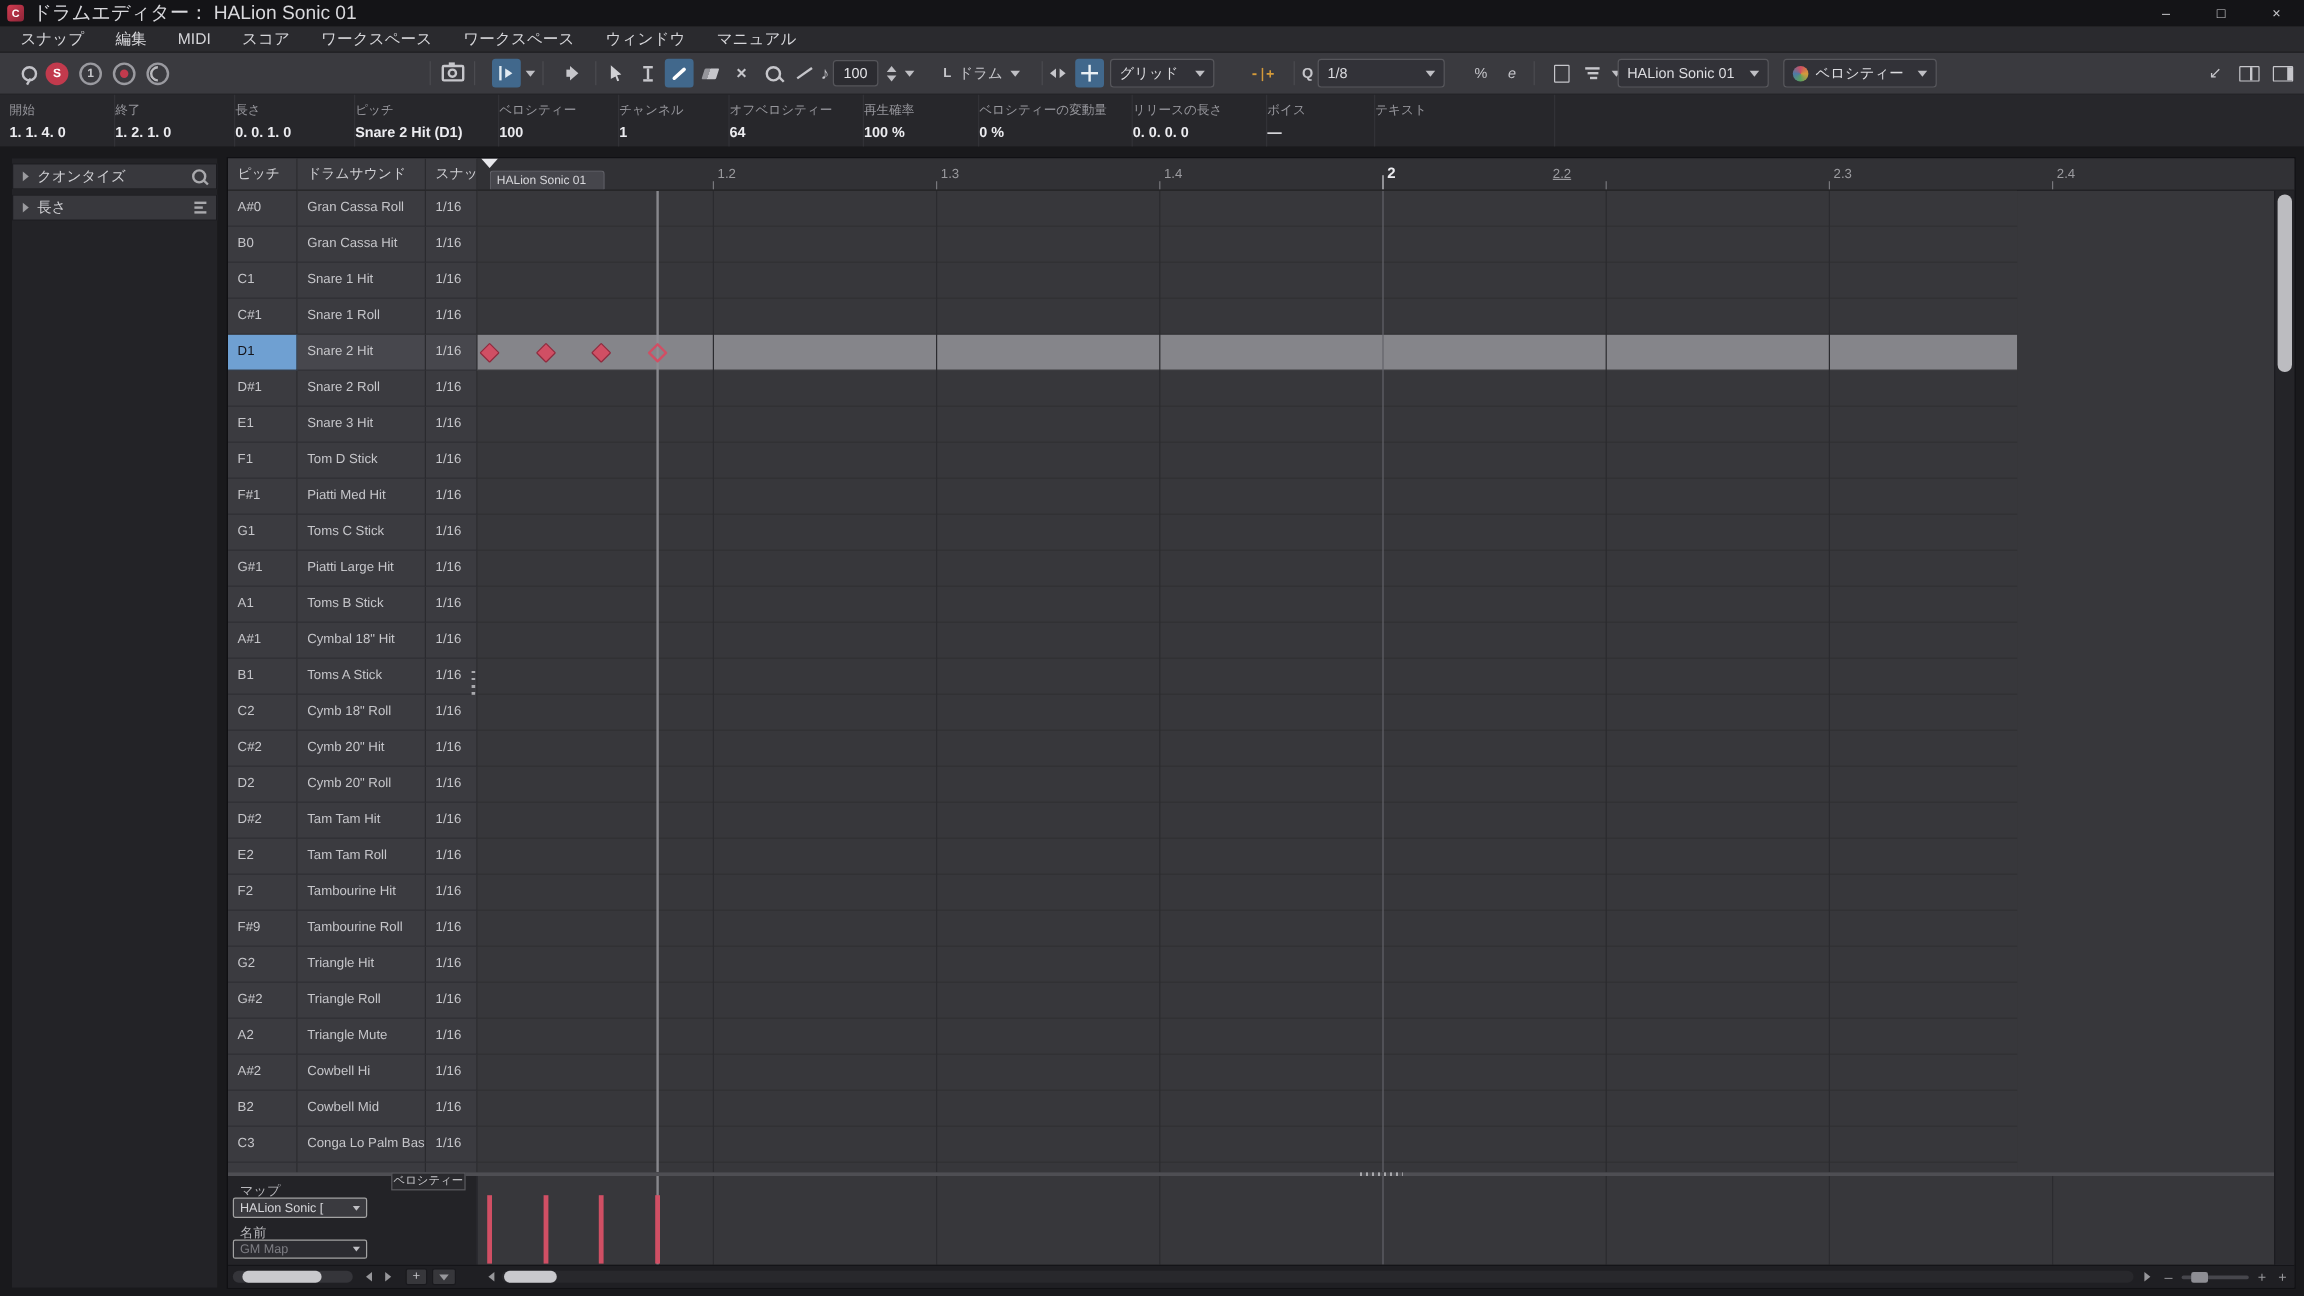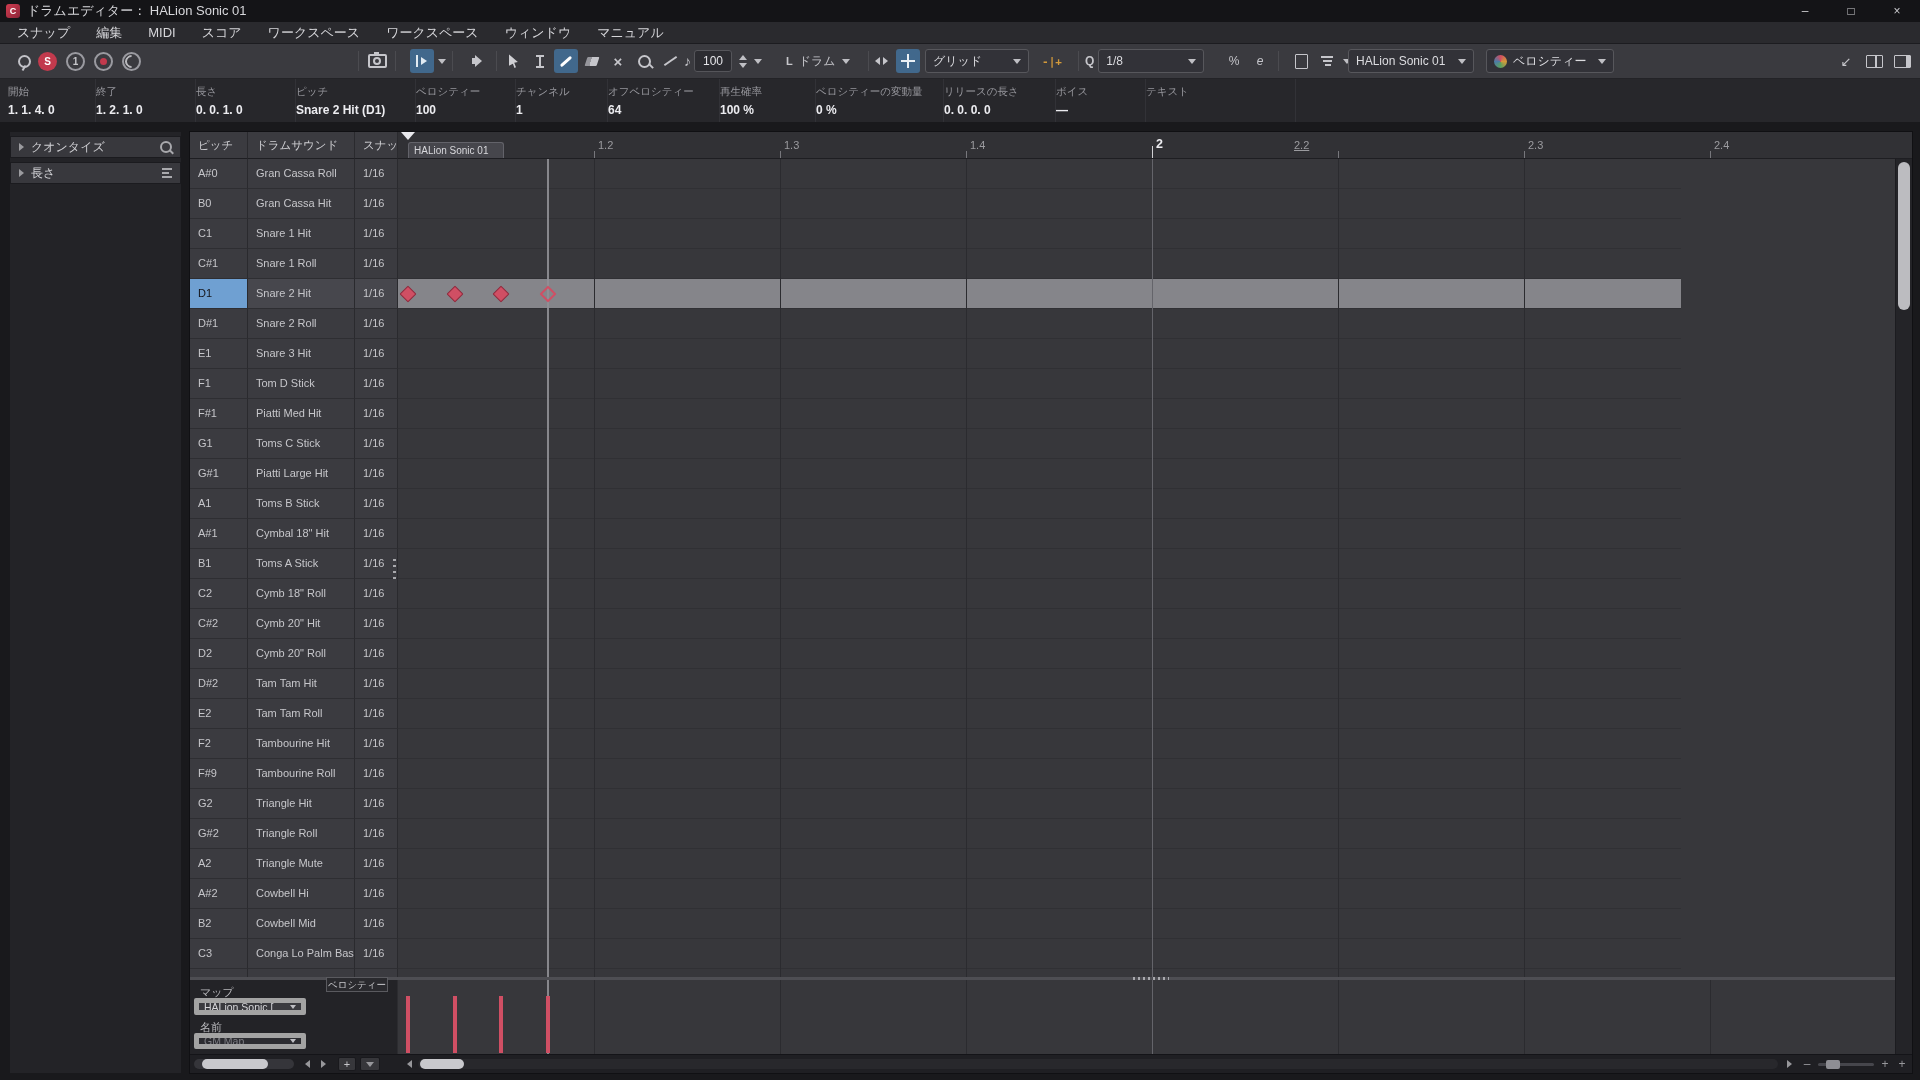--- a/index.html
+++ b/index.html
@@ -7,21 +7,21 @@
     width:1920px;height:1080px;position:relative;overflow:hidden;
     background:#19191c;
     font-family:"Liberation Sans","DejaVu Sans",sans-serif;
     -webkit-font-smoothing:antialiased;
   }
   
   .titlebar{position:absolute;left:0;top:0;right:0;height:22px;background:#141417;display:flex;align-items:center}
   .app-icon{width:14px;height:14px;margin:0 7px 0 6px;border-radius:3px;
     background:linear-gradient(135deg,#d23c50,#8c2438);display:flex;align-items:center;justify-content:center;
     color:#fff;font-size:9px;font-weight:bold}
-  .win-title{font-size:13px;color:#d8d8dc}
+  .win-title{font-size:16px;color:#d8d8dc}
   .win-controls{margin-left:auto;display:flex}
   .wc{width:46px;height:22px;display:flex;align-items:center;justify-content:center;color:#c9c9cd;font-size:12px}
   
   .menubar{position:absolute;left:0;top:22px;right:0;height:22px;background:#2a2a2e;display:flex;align-items:center;padding-left:4px;border-bottom:1px solid #1c1c20;box-sizing:border-box}
   .menu-item{padding:0 13px;font-size:13px;color:#d6d6da;line-height:21px}
   
   .toolbar{position:absolute;left:0;top:44px;right:0;height:35px;background:#3a3a3f;border-bottom:1px solid #232327;box-sizing:border-box}
   .tgroup{position:absolute;top:5px;height:24px;display:flex;align-items:center}
   .tbtn{width:24px;height:24px;border-radius:3px;display:flex;align-items:center;justify-content:center;color:#c6c6cb;flex:0 0 auto}
   .tbtn.active{background:#41688c}
@@ -127,21 +127,21 @@
   .note{position:absolute;width:12px;height:12px;box-sizing:border-box;background:#d04f64;border:1px solid #8f2b3e;border-radius:1px;transform:rotate(45deg)}
   .note.outline{background:transparent;border:2px solid #d04f64}
   .col-splitter{position:absolute;left:203px;top:396px;width:3px;height:24px;background:repeating-linear-gradient(0deg,#a9a9ad 0 2px,transparent 2px 6px)}
   .hdivider{position:absolute;left:0;top:845px;width:1705px;height:3px;background:#4e4e53}
   .divider-dots{position:absolute;left:943px;top:0;width:36px;height:3px;background:repeating-linear-gradient(90deg,#a9a9ad 0 2px,transparent 2px 5px)}
   .lane{position:absolute;left:0;top:848px;width:1705px;height:74px;background:#37373b;overflow:visible}
   .lane-grid{position:absolute;left:208px;top:0;width:1497px;height:74px;overflow:hidden}
   .vbar{position:absolute;bottom:1px;width:4px;background:#d04f64}
   .lane-left{position:absolute;left:0;top:0;width:208px;height:74px;background:#232327;border-right:1px solid #2c2c30;box-sizing:border-box}
   .lane-lab{position:absolute;font-size:11px;color:#b8b8bc;white-space:nowrap}
-  .mini-combo{position:absolute;height:17px;background:#3a3a3f;border:5px solid #a3a3a3;border-radius:2px;display:flex;align-items:center;padding:0 5px;font-size:10.5px;color:#d6d6da;box-sizing:border-box;overflow:hidden;white-space:nowrap}
+  .mini-combo{position:absolute;height:17px;background:#3a3a3f;border:1px solid #a3a3a3;border-radius:2px;display:flex;align-items:center;padding:0 5px;font-size:10.5px;color:#d6d6da;box-sizing:border-box;overflow:hidden;white-space:nowrap}
   .mini-combo .caret{margin-left:auto;border-left-width:3px;border-right-width:3px;border-top-width:4px}
   .mini-combo.disabled{background:#2c2c31;color:#7e7e84}
   .lane-title{position:absolute;left:136px;top:-3px;width:62px;height:15px;background:#2a2a2e;border:1px solid #5a5a5f;box-sizing:border-box;font-size:9.5px;color:#c6c6ca;text-align:center;line-height:13px;z-index:5;overflow:hidden;white-space:nowrap}
   
   .bottombar{position:absolute;left:0;top:922px;width:1722px;height:19px;background:#1f1f23;border-top:1px solid #141418;box-sizing:border-box}
   .bb-track{position:absolute;top:4px;height:10px;background:#35353a;border-radius:5px}
   .bb-thumb{position:absolute;top:0;height:10px;background:#c9c9cd;border-radius:5px}
   .bb-arrow{position:absolute;top:3px;width:14px;height:12px;display:flex;align-items:center;justify-content:center}
   .tri-l{width:0;height:0;border-top:4px solid transparent;border-bottom:4px solid transparent;border-right:5px solid #97979b}
   .tri-r{width:0;height:0;border-top:4px solid transparent;border-bottom:4px solid transparent;border-left:5px solid #97979b}
@@ -254,21 +254,21 @@
     <div class="tdiv"></div>
     <span class="la">
         <span class="l"></span>
         <span class="r"></span>
       </span>
     <div class="tbtn active" style="margin-left:8px">
         <span class="cross"></span>
       </div>
   </div>
   <div class="tgroup" style="left:925px">
-    <div class="combo" style="width:104px">
+    <div class="combo" style="width:87px">
       <span>グリッド</span>
         <span class="caret"></span>
     </div>
   </div>
   <div class="tgroup" style="left:1040px">
     <div class="tbtn">
         <span class="snapglyph">-|+</span>
       </div>
   </div>
   <div class="tgroup" style="left:1072px">

